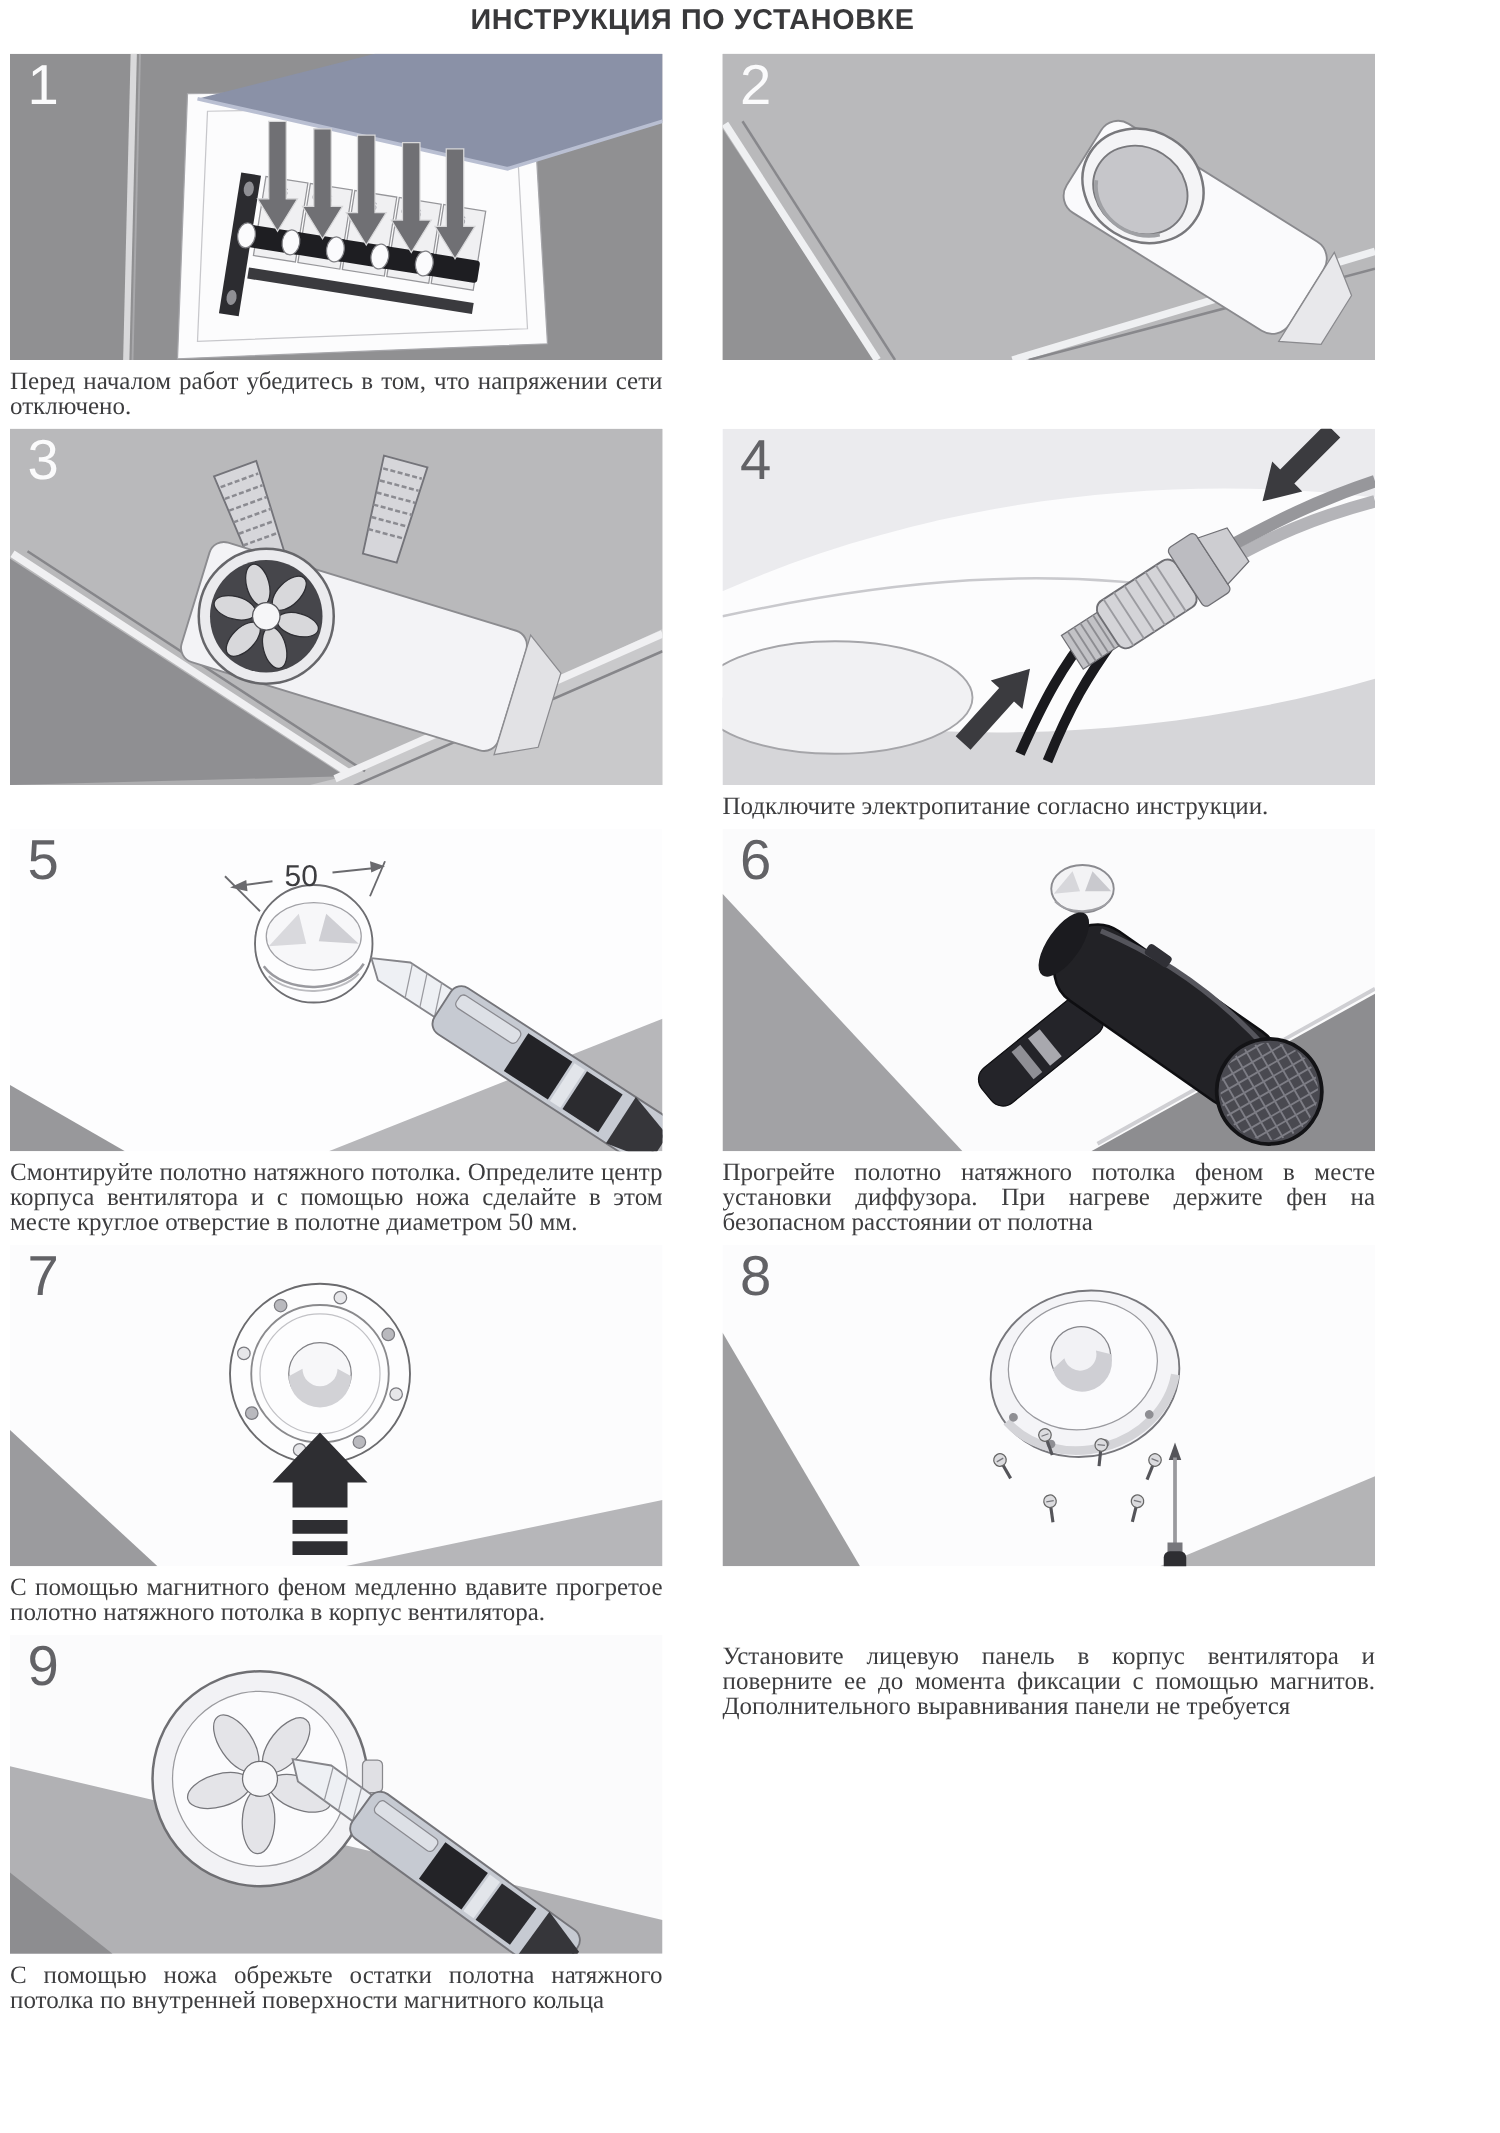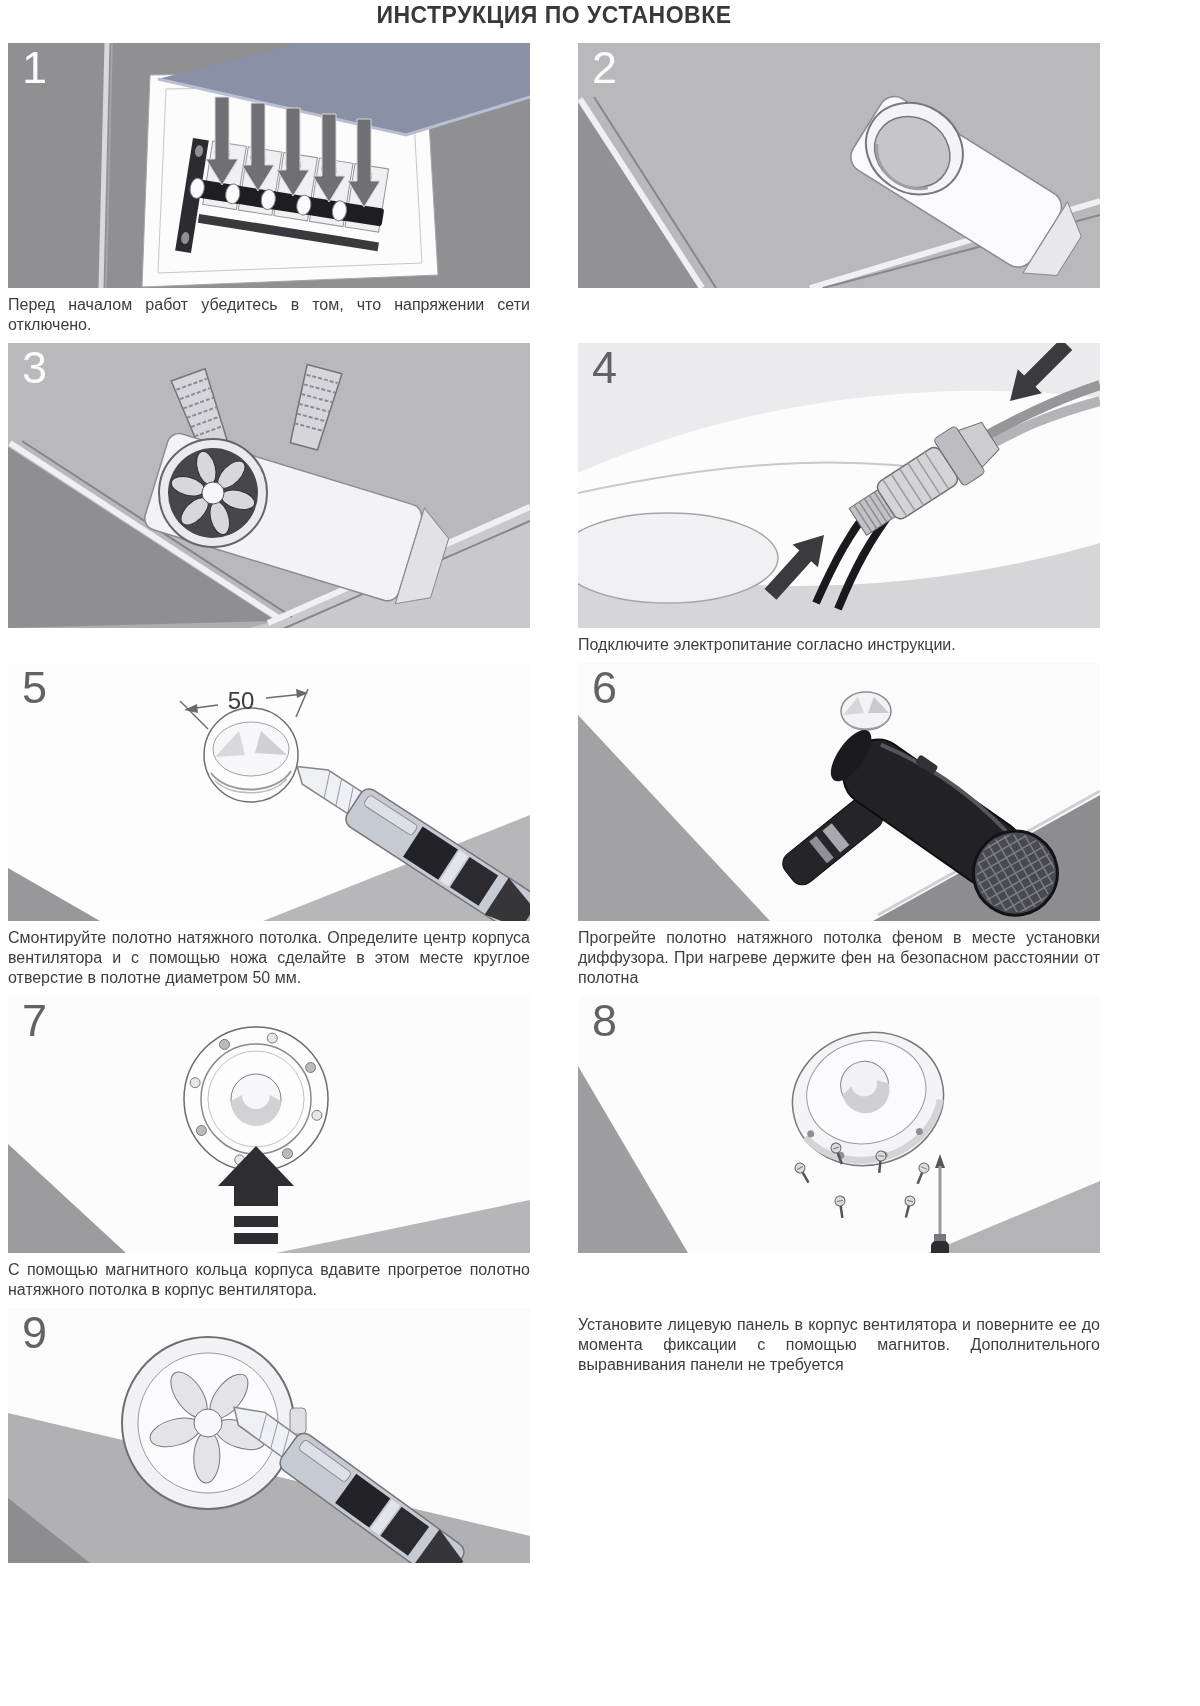--- a/index.html
+++ b/index.html
@@ -20,22 +20,23 @@
   .step{margin:0 0 8px 0;}
   .art{position:relative;width:522px;}
   .art svg{display:block;width:522px;}
   .step-num{
     position:absolute;top:2px;left:14px;font-size:45px;line-height:1;
     font-weight:400;
   }
   .num-light{color:#fbfbfc;}
   .num-dark{color:#626266;}
   .caption{
-    font-size:16px;line-height:20px;color:#3d3d3f;text-align:justify;
+    font-size:20px;line-height:20px;color:#3d3d3f;text-align:justify;
     margin:7px 0 0 0;
+    font-family:Liberation Serif, serif;
   }
 </style>
 </head>
 <body>
 
 <div class="page">
   <h1 class="title">ИНСТРУКЦИЯ ПО УСТАНОВКЕ</h1>
 
   <div class="grid">
 
@@ -343,21 +344,21 @@
             <path d="M-25,2 A25,25 0 0 0 25,2 L14,-4 A14,14 0 0 1 -14,-4 Z" fill="#d2d2d6"></path>
           </g>
           <g fill="#2e2e32">
             <polygon points="248,150 286,190 270,190 270,210 226,210 226,190 210,190"></polygon>
             <rect x="226" y="220" width="44" height="11"></rect>
             <rect x="226" y="237" width="44" height="11"></rect>
           </g>
         </svg>
         <div class="step-num num-dark">7</div>
       </div>
-      <p class="caption">С помощью магнитного кольца корпуса вдавите прогретое полотно натяжного потолка в корпус вентилятора.</p>
+      <p class="caption">С помощью магнитного феном медленно вдавите прогретое полотно натяжного потолка в корпус вентилятора.</p>
     </figure>
 
     <figure class="step" style="margin:0 0 8px 0;">
       <div class="art">
         <svg viewBox="0 0 522 257" height="257" preserveAspectRatio="none">
           <rect width="522" height="257" fill="#fcfcfd"></rect>
           <polygon points="0,70 110,257 0,257" fill="#9e9ea0"></polygon>
           <polygon points="350,257 522,185 522,257" fill="#b4b4b6"></polygon>
           <g transform="translate(290,103) rotate(-14)">
             <ellipse rx="76" ry="66" fill="#f4f4f7" stroke="#77777c" stroke-width="1.5"></ellipse>
@@ -438,20 +439,21 @@
             <rect x="-100" y="-22" width="205" height="44" rx="10" fill="#c6cad2" stroke="#75757a" stroke-width="1.5"></rect>
             <polygon points="70,-22 108,-10 108,14 70,22" fill="#36363a"></polygon>
             <rect x="-30" y="-18" width="42" height="36" fill="#232327"></rect>
             <rect x="26" y="-18" width="34" height="36" fill="#2b2b2f"></rect>
             <rect x="14" y="-18" width="10" height="36" fill="#e2e5ea"></rect>
             <rect x="-92" y="-16" width="58" height="12" rx="4" fill="#dde0e6" stroke="#8a8a90"></rect>
           </g>
         </svg>
         <div class="step-num num-dark">9</div>
       </div>
+      <p class="caption">С помощью ножа обрежьте остатки полотна натяжного потолка по внутренней поверхности магнитного кольца</p>
     </figure>
 
     <figure class="step" style="margin:0 0 8px 0;">
       <p class="caption">Установите лицевую панель в корпус вентилятора и поверните ее до момента фиксации с помощью магнитов. Дополнительного выравнивания панели не требуется</p>
     </figure>
 
   </div>
 </div>
 
 </body></html>

